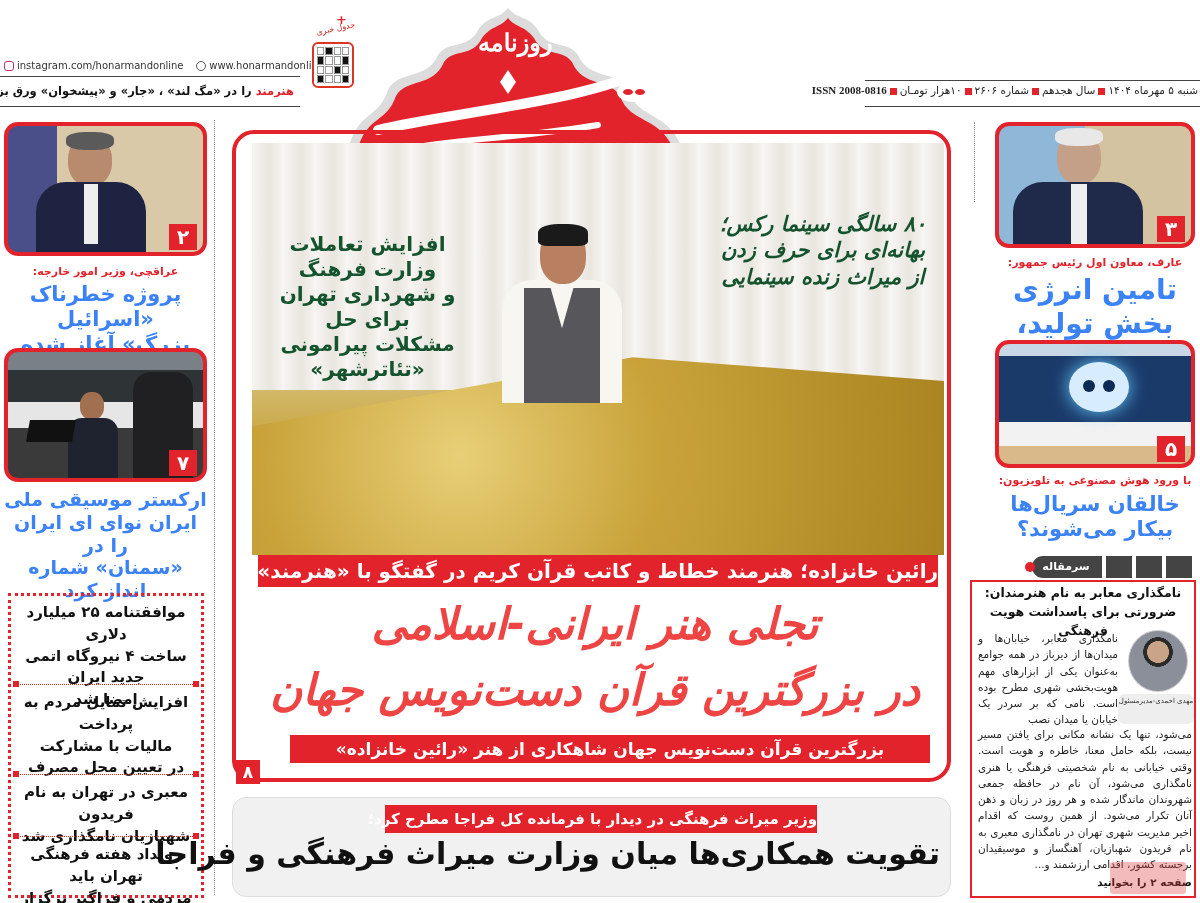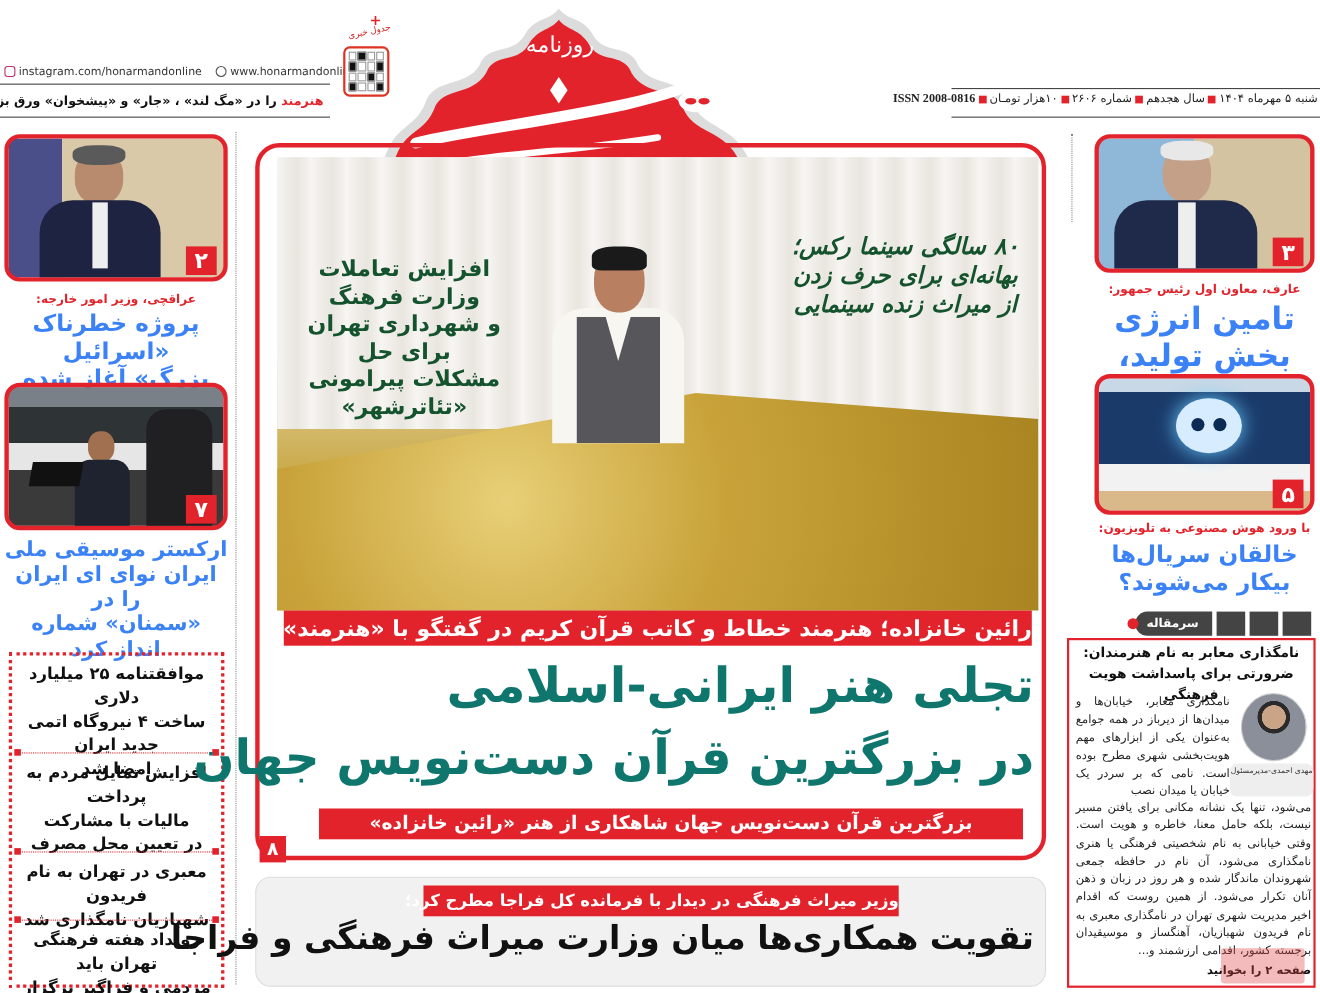--- a/index.html
+++ b/index.html
@@ -53,21 +53,21 @@
     background: radial-gradient(circle at 30% 50%, #e8cf77 0, #c9a33a 40%, #a98420 100%); clip-path: polygon(0 35%, 55% 0, 100% 12%, 100% 100%, 0 100%); }
   .person { position: absolute; left: 250px; top: 85px; width: 120px; height: 175px; }
   .head { position: absolute; left: 38px; top: 0; width: 46px; height: 56px; border-radius: 45%; background: #b88060; }
   .hair { position: absolute; left: 36px; top: -4px; width: 50px; height: 22px; border-radius: 40% 40% 20% 20%; background: #1a1a1a; }
   .shirt { position: absolute; left: 0; top: 52px; width: 120px; height: 123px; background: #f8f6f0; border-radius: 30px 30px 0 0; }
   .vest { position: absolute; left: 22px; top: 60px; width: 76px; height: 115px; background: #57565a; clip-path: polygon(0 0, 35% 0, 50% 35%, 65% 0, 100% 0, 100% 100%, 0 100%); }
 
   .over-text { position: absolute; font-weight: bold; text-align: center; color: #14532d; line-height: 1.25; font-size: 20px; }
 
   .red-strip { position: absolute; background: #e3232b; color: #fff; font-weight: bold; text-align: center; white-space: nowrap; }
-  .main-head { position: absolute; left: 250px; width: 690px; font-weight: bold; color: #0f766e; font-size: 44px; line-height: 1.1; white-space: nowrap; }
+  .main-head { position: absolute; left: 250px; width: 690px; text-align: center; font-weight: bold; color: #ef4444; font-size: 44px; line-height: 1.1; white-space: nowrap; font-style: italic; }
 
   .bottom-box { position: absolute; left: 232px; top: 797px; width: 719px; height: 100px; background: #f1f1f1; border-radius: 14px; border: 1px solid #ddd; }
   .ed-tab { position: absolute; top: 0; height: 22px; background: #444; }
   .ed-box { position: absolute; left: 970px; top: 580px; width: 226px; height: 318px; border: 2px solid #e3232b; }
   .ed-body { position: absolute; font-size: 10.5px; line-height: 1.55; color: #222; text-align: justify; }
   .avatar { position: absolute; left: 1128px; top: 630px; width: 60px; height: 62px; border-radius: 50%; background: radial-gradient(circle at 50% 35%, #caa486 0 22%, #2a2a2a 23% 30%, #8a8f99 31% 100%); border: 1px solid #ccc; }
   .watermark { position: absolute; left: 1110px; top: 862px; width: 76px; height: 32px; background: rgba(220,60,60,0.35); border-radius: 3px; }
 </style>
 </head>
 <body>
@@ -110,21 +110,21 @@
       <path d="M10 150 C20 110 40 120 50 90 C60 70 90 80 100 55 C110 40 130 50 140 30 C150 15 160 20 170 8 C180 20 190 15 200 30 C210 50 230 40 240 55 C250 80 280 70 290 90 C300 120 330 110 345 150 C330 160 320 175 300 170 C280 190 250 180 230 192 C200 185 180 195 170 190 C150 195 130 185 110 192 C90 180 60 190 45 172 C25 175 15 165 10 150 Z" fill="#dcdcdc"></path>
       <path d="M20 148 C30 115 48 124 58 96 C68 78 95 88 106 62 C116 48 134 58 144 38 C154 25 162 28 170 18 C178 28 186 25 196 38 C206 58 224 48 234 62 C245 88 272 78 282 96 C292 124 320 115 335 148 C320 158 310 170 292 165 C274 182 248 172 228 184 C202 178 182 186 170 182 C156 186 136 178 114 184 C94 172 66 182 52 165 C34 168 26 158 20 148 Z" fill="#e3232b"></path>
       <path d="M40 130 C90 118 150 112 230 95 C260 88 290 80 305 70" stroke="#fff" stroke-width="10" fill="none" stroke-linecap="round"></path>
       <path d="M60 150 C110 140 180 138 260 125" stroke="#fff" stroke-width="6" fill="none" stroke-linecap="round"></path>
       <ellipse cx="295" cy="92" rx="16" ry="10" fill="#fff"></ellipse>
       <ellipse cx="290" cy="92" rx="5" ry="3" fill="#e3232b"></ellipse>
       <ellipse cx="302" cy="92" rx="5" ry="3" fill="#e3232b"></ellipse>
       <path d="M170 70 L178 82 L170 94 L162 82 Z" fill="#fff"></path>
       <path d="M30 80 L38 92 L30 104 L22 92 Z" fill="#fff"></path>
     </svg>
-    <div class="logo-text" style="left:140px;top:28px;font-size:20px;font-weight:normal;">روزنامه</div>
+    <div class="logo-text" style="left:140px;top:28px;font-size:24px;font-weight:bold;">روزنامه</div>
     <div class="logo-text" style="left:180px;top:172px;font-size:10px;font-style:italic;">... باید که خاک درگه اهل هنر شوی</div>
   </div>
 
   <div class="rule" style="left:865px;top:80px;width:335px;"></div>
   <div class="abs meta-line rtl" style="left:866px;top:84px;width:332px;text-align:right;">
     <span>شنبه ۵ مهرماه ۱۴۰۴</span><span class="sq"></span><span>سال هجدهم</span><span class="sq"></span><span>شماره ۲۶۰۶</span><span class="sq"></span><span>۱۰هزار تومـان</span><span class="sq"></span><span style="font-family:'Liberation Serif',serif;font-weight:bold;font-size:11px;">ISSN 2008-0816</span>
   </div>
   <div class="rule" style="left:865px;top:106px;width:335px;"></div>
 </div>
 

